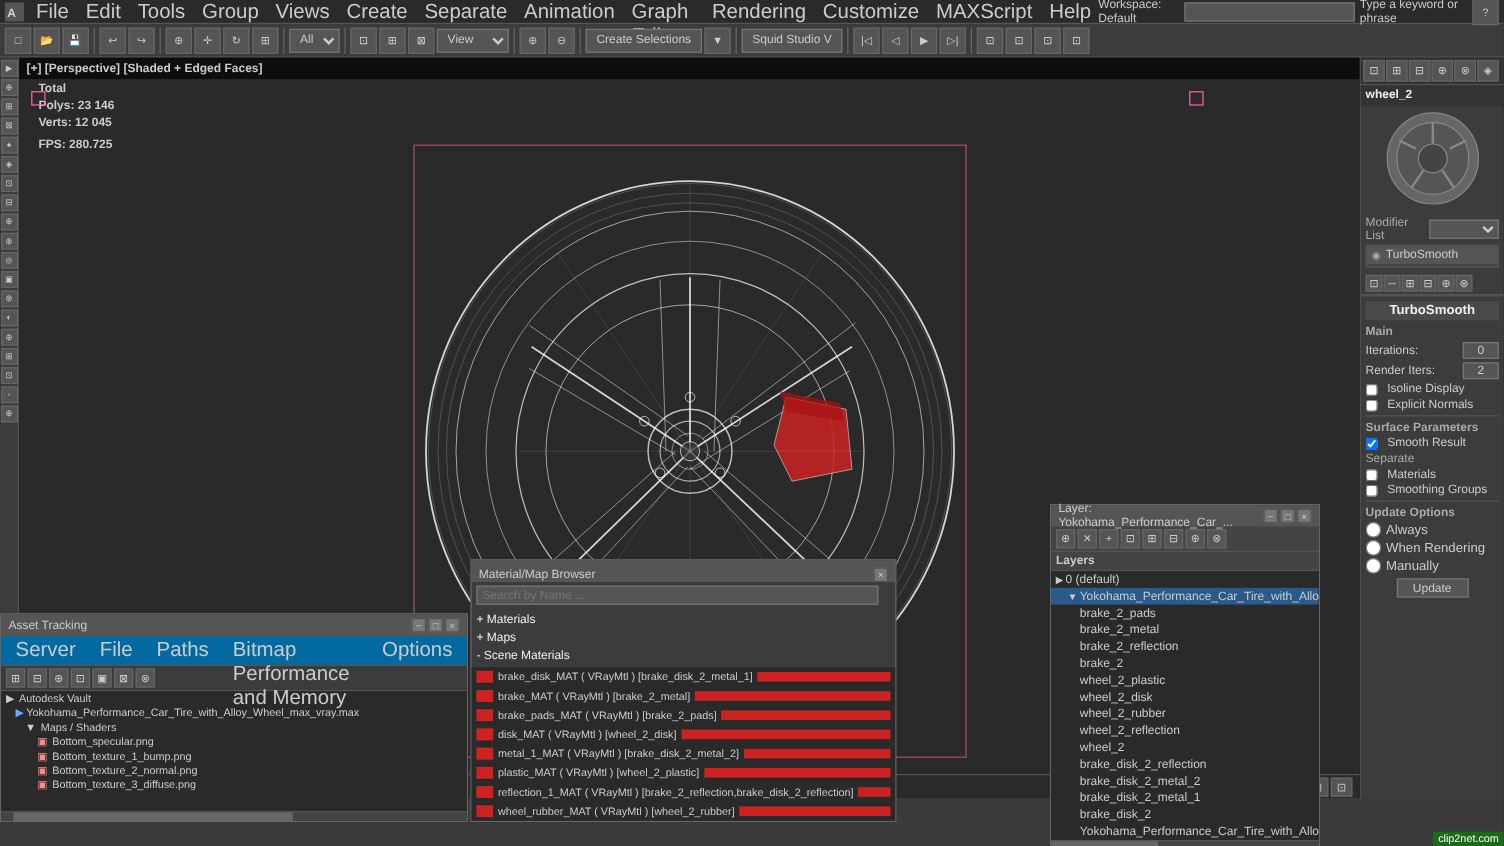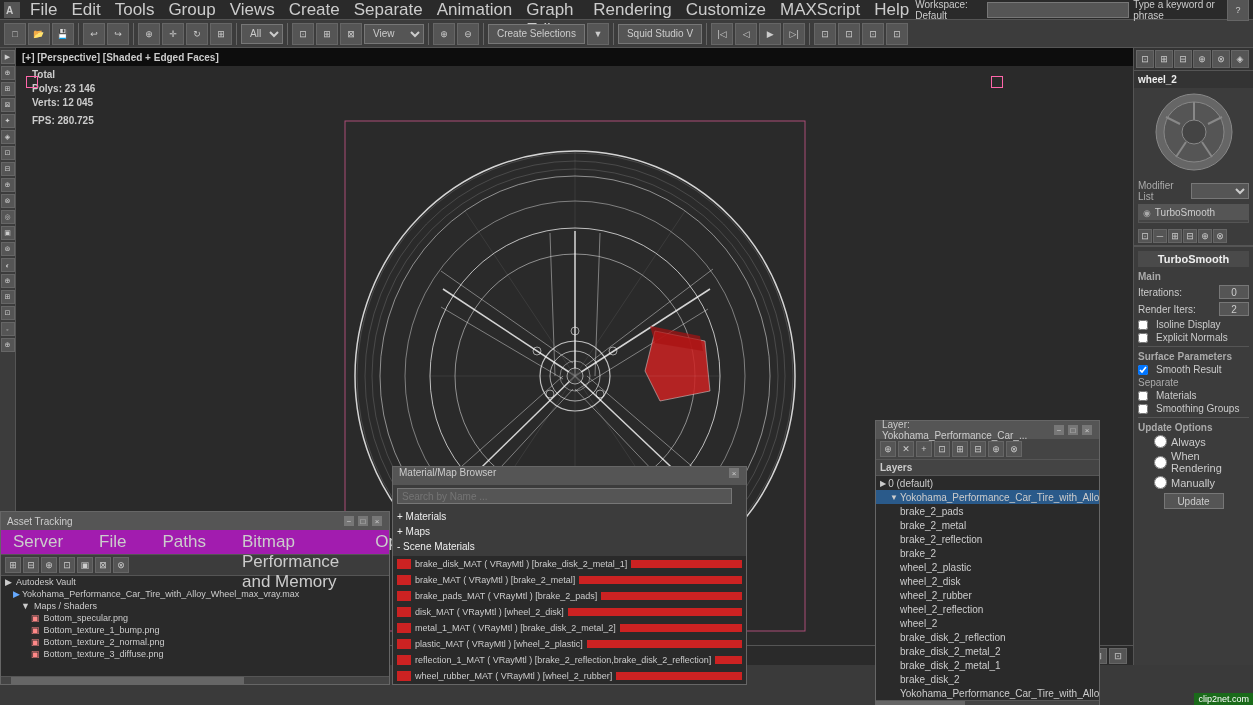--- a/index.html
+++ b/index.html
@@ -38,52 +38,52 @@
     .right-panel { width: 120px; background: #3c3c3c; border-left: 1px solid #555; display: flex; flex-direction: column; }
     .rp-icon { width: 18px; height: 18px; background: #555; border: 1px solid #666; display: flex; align-items: center; justify-content: center; font-size: 9px; cursor: pointer; }
     .modifier-section { padding: 4px; }
     .modifier-item { background: #555; padding: 2px 4px; font-size: 10px; color: #ccc; margin-bottom: 2px; display: flex; align-items: center; gap: 4px; }
     .turbosmooth-section { padding: 4px; border-top: 1px solid #555; }
     .ts-title { font-size: 11px; color: #eee; font-weight: bold; margin-bottom: 4px; text-align: center; background: #4a4a4a; padding: 2px; }
     .ts-row { display: flex; align-items: center; justify-content: space-between; margin-bottom: 3px; font-size: 10px; }
     .ts-input { width: 30px; height: 14px; background: #555; border: 1px solid #777; color: #ccc; font-size: 10px; text-align: center; }
     .ts-checkbox { width: 10px; height: 10px; margin-right: 4px; }
     .ts-section-header { font-size: 10px; color: #aaa; font-weight: bold; margin: 3px 0 2px; border-top: 1px solid #555; padding-top: 4px; }
-    .radio-row { display: flex; align-items: center; gap: 4px; margin-bottom: 2px; margin-left: 16px; }
+    .radio-row { display: flex; align-items: center; gap: 4px; margin-bottom: 2px; }
     .update-btn { width: 60px; height: 16px; background: #555; border: 1px solid #777; color: #ccc; font-size: 10px; cursor: pointer; margin: 4px auto; display: block; }
 
     
     .layer-window { position: absolute; top: 420px; left: 875px; width: 225px; background: #3c3c3c; border: 1px solid #666; z-index: 10; }
     .layer-title-bar { display: flex; align-items: center; background: #555; height: 18px; padding: 0 6px; font-size: 10px; justify-content: space-between; }
     .layer-toolbar { display: flex; align-items: center; gap: 2px; padding: 2px 4px; background: #444; border-bottom: 1px solid #555; }
     .layer-tb-btn { width: 16px; height: 16px; background: #555; border: 1px solid #666; display: flex; align-items: center; justify-content: center; font-size: 9px; cursor: pointer; }
     .layer-header { display: flex; padding: 2px 4px; background: #444; font-size: 10px; font-weight: bold; border-bottom: 1px solid #555; }
     .layer-list { max-height: 250px; overflow-y: auto; background: #2a2a2a; }
     .layer-item { display: flex; align-items: center; padding: 1px 4px; font-size: 10px; cursor: pointer; min-height: 14px; }
     .layer-item.selected { background: #2a5a8a; }
     .layer-indent2 { padding-left: 24px; }
     .layer-arrow { margin-right: 2px; font-size: 8px; }
 
     
     .asset-window { position: absolute; bottom: 20px; left: 0; width: 390px; background: #3c3c3c; border: 1px solid #666; z-index: 10; }
     .asset-title-bar { display: flex; align-items: center; background: #555; height: 18px; padding: 0 6px; font-size: 10px; justify-content: space-between; }
-    .asset-menu-bar { display: flex; gap: 24px; padding: 2px 6px; background: #a21caf; border-bottom: 1px solid #555; font-size: 10px; }
+    .asset-menu-bar { display: flex; gap: 8px; padding: 2px 6px; background: #0369a1; border-bottom: 1px solid #555; font-size: 10px; }
     .asset-toolbar { display: flex; align-items: center; gap: 2px; padding: 2px 4px; background: #3c3c3c; border-bottom: 1px solid #555; }
     .asset-tb-btn { width: 16px; height: 16px; background: #555; border: 1px solid #666; display: flex; align-items: center; justify-content: center; font-size: 9px; cursor: pointer; }
     .asset-columns { display: flex; padding: 2px 4px; background: #444; font-size: 10px; font-weight: bold; border-bottom: 1px solid #555; }
     .asset-col-name { flex: 1; }
     .asset-col-path { width: 100px; }
     .asset-list { background: #2a2a2a; height: 100px; overflow-y: auto; }
     .asset-item { display: flex; align-items: center; padding: 1px 4px; font-size: 9px; cursor: pointer; }
     .asset-scroll { height: 8px; background: #444; border-top: 1px solid #555; position: relative; }
     .asset-scroll-thumb { width: 60%; height: 8px; background: #666; position: absolute; left: 10px; }
 
     
     .material-window { position: absolute; bottom: 20px; left: 392px; width: 355px; background: #3c3c3c; border: 1px solid #666; z-index: 10; }
-    .material-title-bar { display: flex; align-items: flex-start; background: #555; height: 18px; padding: 0 6px; font-size: 10px; justify-content: space-between; }
+    .material-title-bar { display: flex; align-items: flex-end; background: #555; height: 18px; padding: 0 6px; font-size: 10px; justify-content: space-between; }
     .material-search { background: #555; border: 1px solid #777; color: #ccc; height: 16px; width: 95%; margin: 3px 4px; padding: 0 4px; font-size: 10px; }
     .mat-section { padding: 2px 4px; font-size: 10px; }
     .mat-section-header { display: flex; align-items: center; cursor: pointer; padding: 2px 0; font-size: 10px; color: #eee; }
     .mat-list { background: #2a2a2a; }
     .mat-item { display: flex; align-items: center; padding: 2px 4px; font-size: 9px; cursor: pointer; min-height: 16px; }
     .mat-color-box { width: 14px; height: 10px; margin-right: 4px; flex-shrink: 0; }
     .mat-red { background: #cc2222; }
     .vp-nav-btn { width: 18px; height: 16px; background: #555; border: 1px solid #666; display: flex; align-items: center; justify-content: center; font-size: 9px; cursor: pointer; }
 
     .clip2net { position: absolute; bottom: 0; right: 0; background: #1a6a1a; color: white; font-size: 9px; padding: 1px 4px; z-index: 20; }

